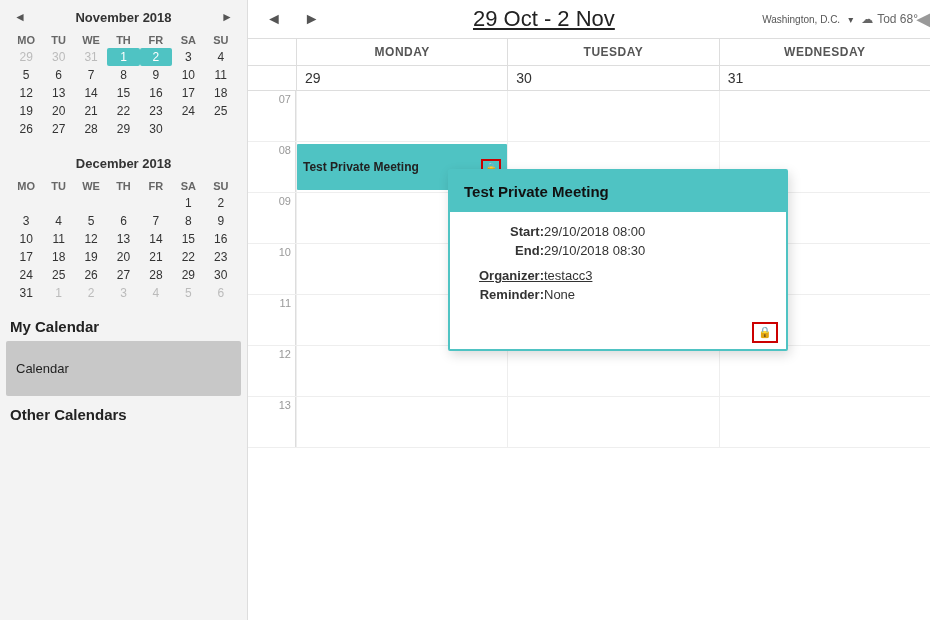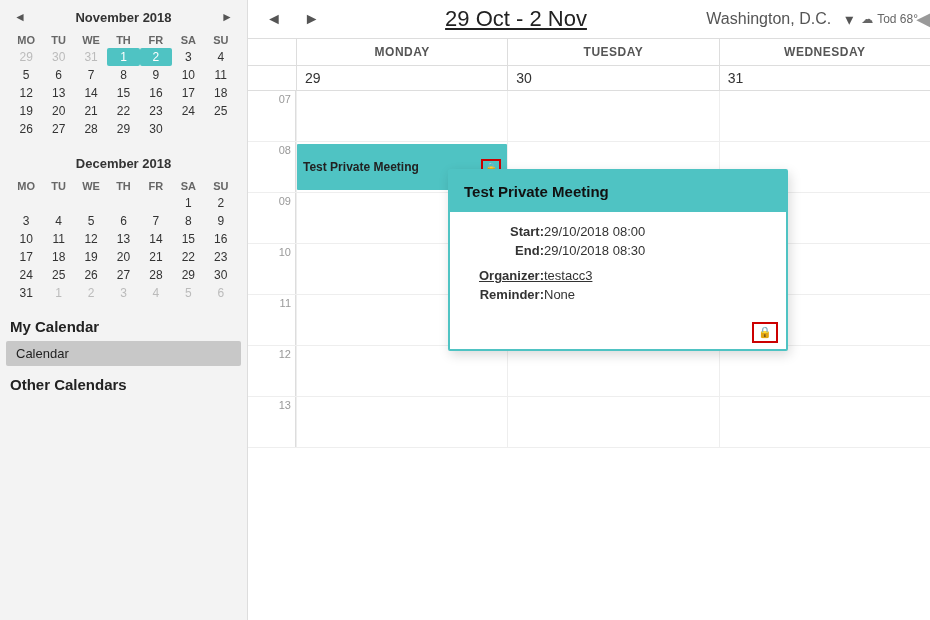--- a/index.html
+++ b/index.html
@@ -67,21 +67,21 @@
 
     .sidebar-section-title {
       font-size: 15px;
       font-weight: 600;
       padding: 8px 10px 4px 10px;
       color: #222;
     }
 
     .sidebar-calendar-item {
       background: #c8c8c8;
-      padding: 5px 10px;
+      padding: 20px 10px;
       margin: 2px 6px;
       border-radius: 2px;
       font-size: 13px;
       color: #222;
       cursor: pointer;
     }
 
     
     .main-area {
       flex: 1;
@@ -122,25 +122,25 @@
       align-items: center;
       gap: 8px;
       font-size: 13px;
       color: #555;
     }
 
     .location-btn {
       background: none;
       border: none;
       cursor: pointer;
-      font-size: 16px;
+      font-size: 10px;
       color: #555;
       display: flex;
       align-items: center;
-      gap: 14px;
+      gap: 8px;
     }
 
     .weather-info {
       display: flex;
       align-items: center;
       gap: 4px;
       font-size: 12px;
       color: #666;
     }
 

